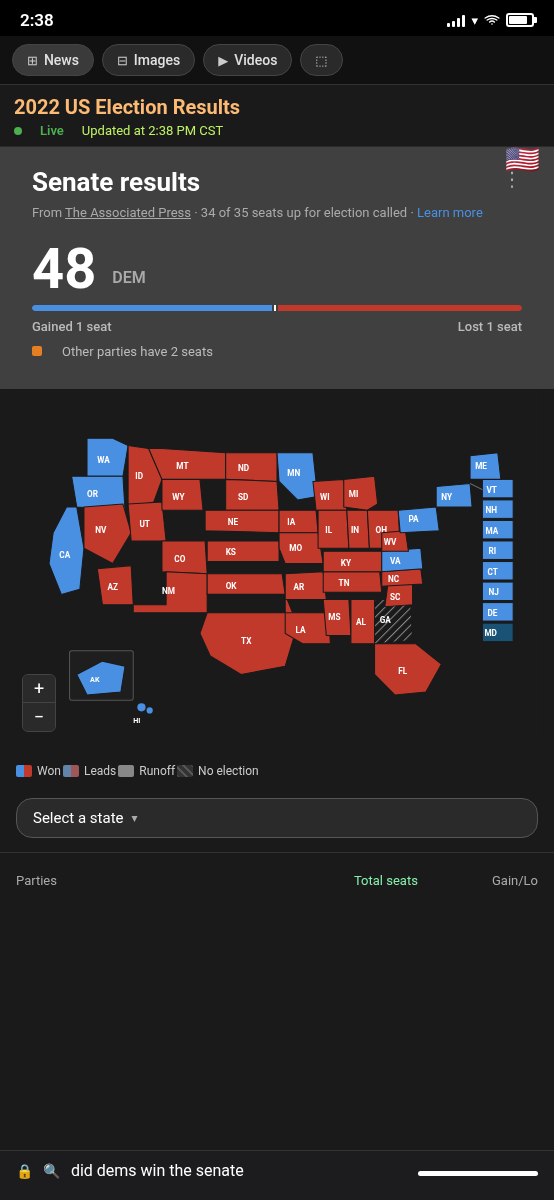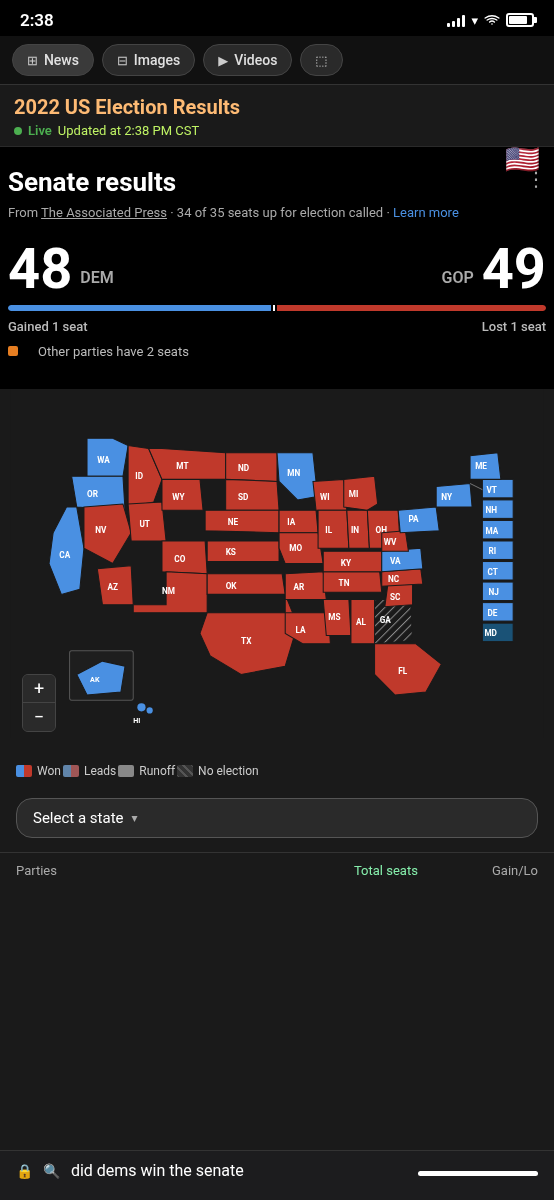--- a/index.html
+++ b/index.html
@@ -115,21 +115,21 @@
     }
     .election-title {
       font-size: 20px;
       font-weight: 700;
       color: #fdba74;
       margin-bottom: 4px;
     }
     .live-badge {
       display: flex;
       align-items: center;
-      gap: 6px;
+      gap: 18px;
       font-size: 13px;
     }
     .live-dot {
       width: 8px;
       height: 8px;
       background: #4CAF50;
       border-radius: 50%;
     }
     .live-text {
       color: #4CAF50;
@@ -141,22 +141,22 @@
     }
     .flag-icon {
       position: absolute;
       right: 14px;
       top: 58px;
       font-size: 28px;
     }
 
     
     .senate-section {
-      background: #000000;
-      padding: 20px 8px 14px;
+      background: #404040;
+      padding: 20px 32px 14px;
     }
     .senate-header {
       display: flex;
       justify-content: space-between;
       align-items: flex-start;
       margin-bottom: 6px;
     }
     .senate-title {
       font-size: 26px;
       font-weight: 700;
@@ -186,21 +186,21 @@
     
     .vote-counts {
       display: flex;
       justify-content: space-between;
       align-items: flex-end;
       margin-bottom: 8px;
     }
     .dem-count {
       display: flex;
       align-items: flex-end;
-      gap: 8px;
+      gap: 16px;
       justify-content: flex-end;
     }
     .count-number {
       font-size: 56px;
       font-weight: 700;
       line-height: 1;
       color: #fff;
     }
     .party-label {
       font-size: 16px;
@@ -363,21 +363,21 @@
       cursor: pointer;
     }
     .chevron-down {
       font-size: 12px;
       color: #aaa;
     }
 
     
     .table-header {
       display: flex;
-      padding: 10px 16px;
+      padding: 20px 16px;
       border-top: 1px solid #333;
     }
     .col-parties {
       flex: 1;
       font-size: 13px;
       color: #aaa;
     }
     .col-total {
       width: 130px;
       font-size: 13px;
@@ -484,24 +484,20 @@
   </div>
   <div class="senate-source">
     From <a>The Associated Press</a> · 34 of 35 seats up for election called · <a class="learn-more">Learn more</a>
   </div>
 
   <div class="vote-counts">
     <div class="dem-count">
       <span class="count-number">48</span>
       <span class="party-label">DEM</span>
     </div>
-    <div class="gop-count">
-      <span class="party-label">GOP</span>
-      <span class="count-number">49</span>
-    </div>
   </div>
 
   <div class="progress-bar-container">
     <div class="dem-bar"></div>
     <div class="divider-line"></div>
     <div class="gop-bar"></div>
   </div>
 
   <div class="gain-loss-row">
     <span class="gained">Gained 1 seat</span>

